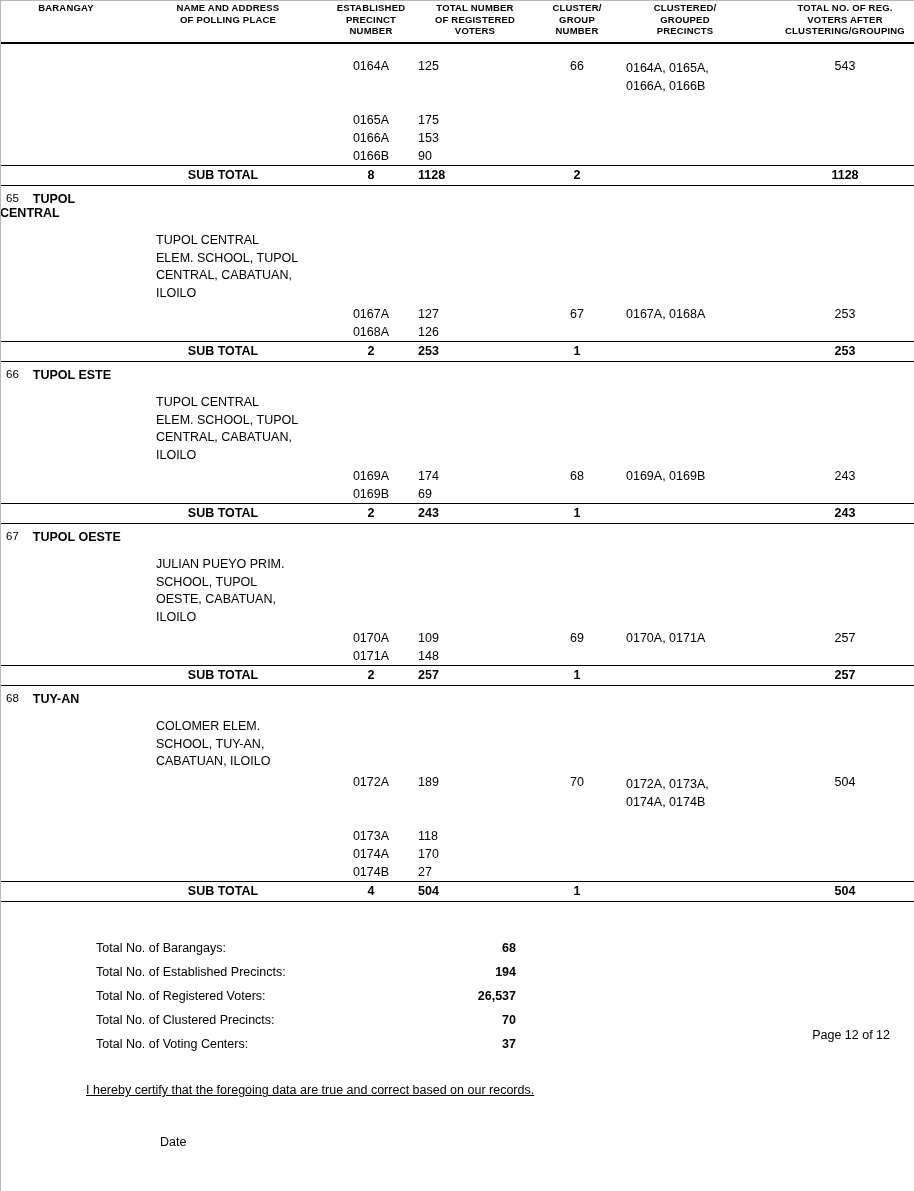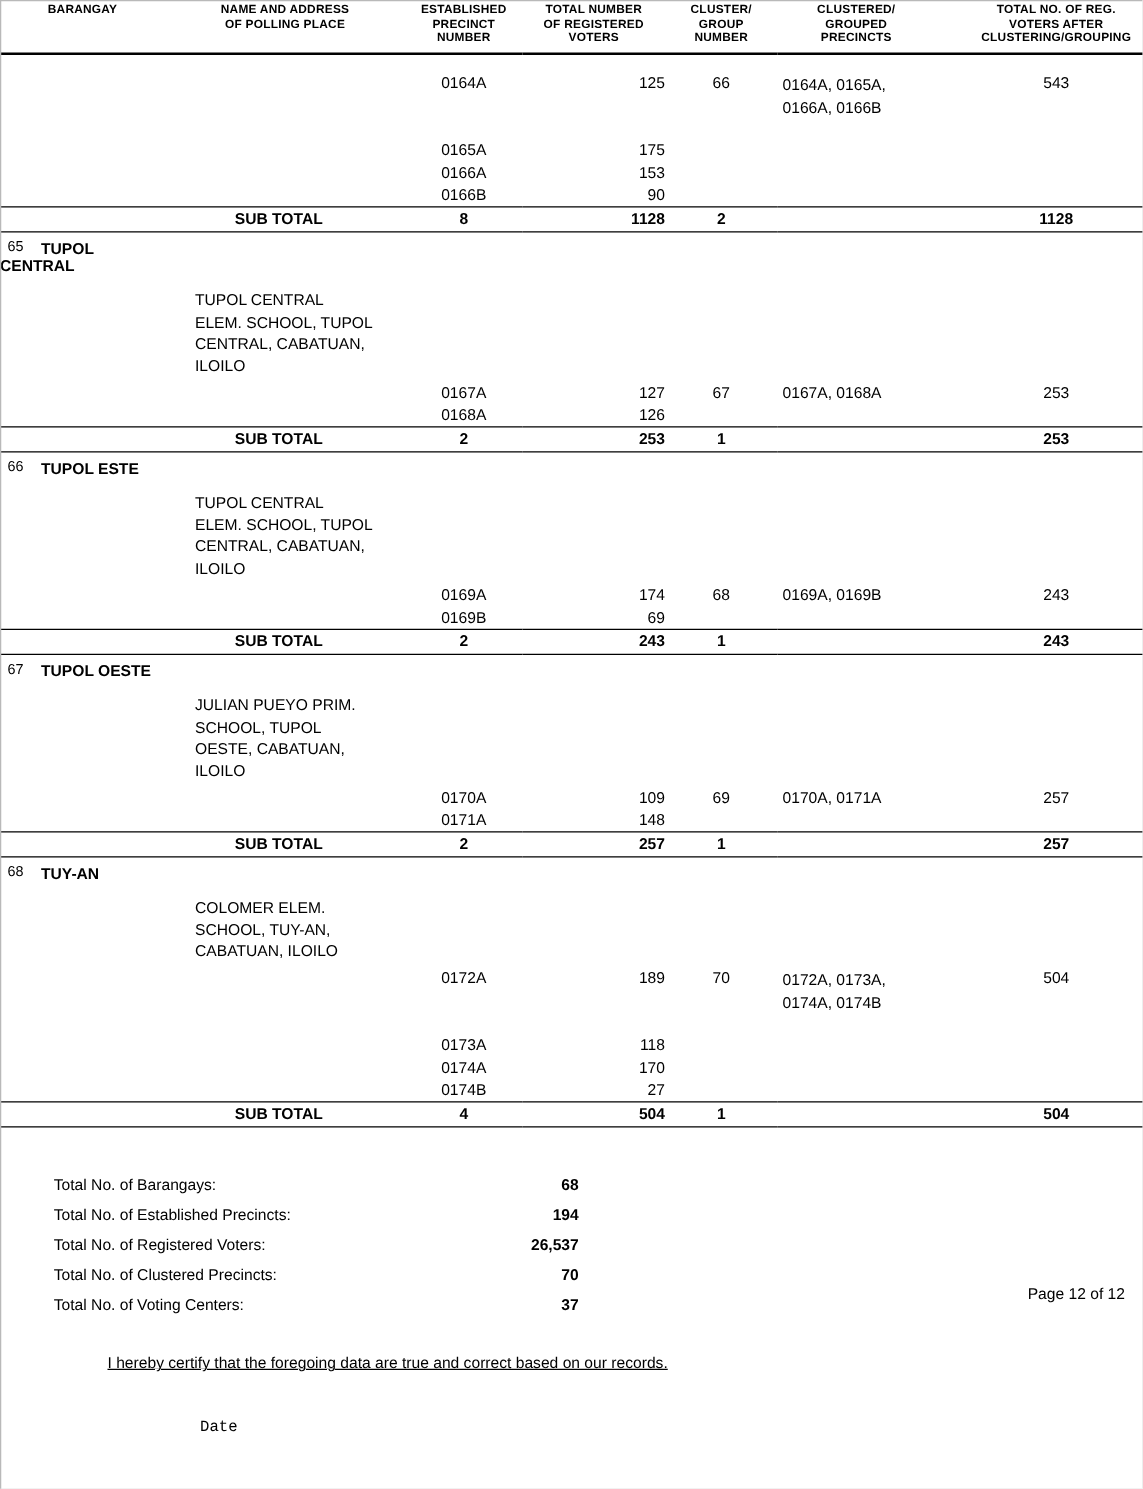--- a/index.html
+++ b/index.html
@@ -50,21 +50,21 @@
 
   
   td {
     font-size: 12.5px;
     vertical-align: top;
     padding: 0;
   }
   .c-brgy    { width: 128px; }
   .c-name    { width: 188px; }
   .c-prec    { width: 90px;  text-align: center; }
-  .c-voters  { width: 110px; text-align: right; }
+  .c-voters  { width: 110px; text-align: left; }
   .c-clus    { width: 86px;  text-align: center; }
   .c-cprec   { width: 122px; text-align: left; padding-left: 4px;}
   .c-total   { width: 190px; text-align: center; }
 
   .row-line td { padding-top: 2px; padding-bottom: 2px; }
 
   
   .brgy-no {
     font-size: 11.5px;
     padding-left: 6px;
@@ -99,21 +99,21 @@
     font-size: 12.5px;
   }
   .subtotal .st-label {
     text-align: center;
     padding-right: 10px;
   }
 
   
   .summary {
     margin-top: 34px;
-    margin-left: 43px;
+    margin-left: 96px;
     font-size: 12.5px;
   }
   .summary table { border-collapse: collapse; }
   .summary td {
     font-size: 12.5px;
     padding: 5px 0;
     vertical-align: baseline;
   }
   .summary td.lbl { width: 300px; }
   .summary td.val {
@@ -134,25 +134,24 @@
     font-size: 12.5px;
   }
   .sign-date {
     font-weight: bold;
     font-size: 13px;
   }
   .sign-label {
     margin-left: 42px;
     margin-top: 10px;
     font-size: 12.5px;
-    font-family: Liberation Mono, monospace;
   }
   .page-no {
     position: absolute;
-    right: 14px;
+    right: 24px;
     bottom: 14px;
     font-size: 12.5px;
   }
   .outer-border {
     position: absolute;
     left: 0; top: 0;
     width: 913px; height: 1190px;
     border: 1px solid #b9b9b9;
     pointer-events: none;
   }

